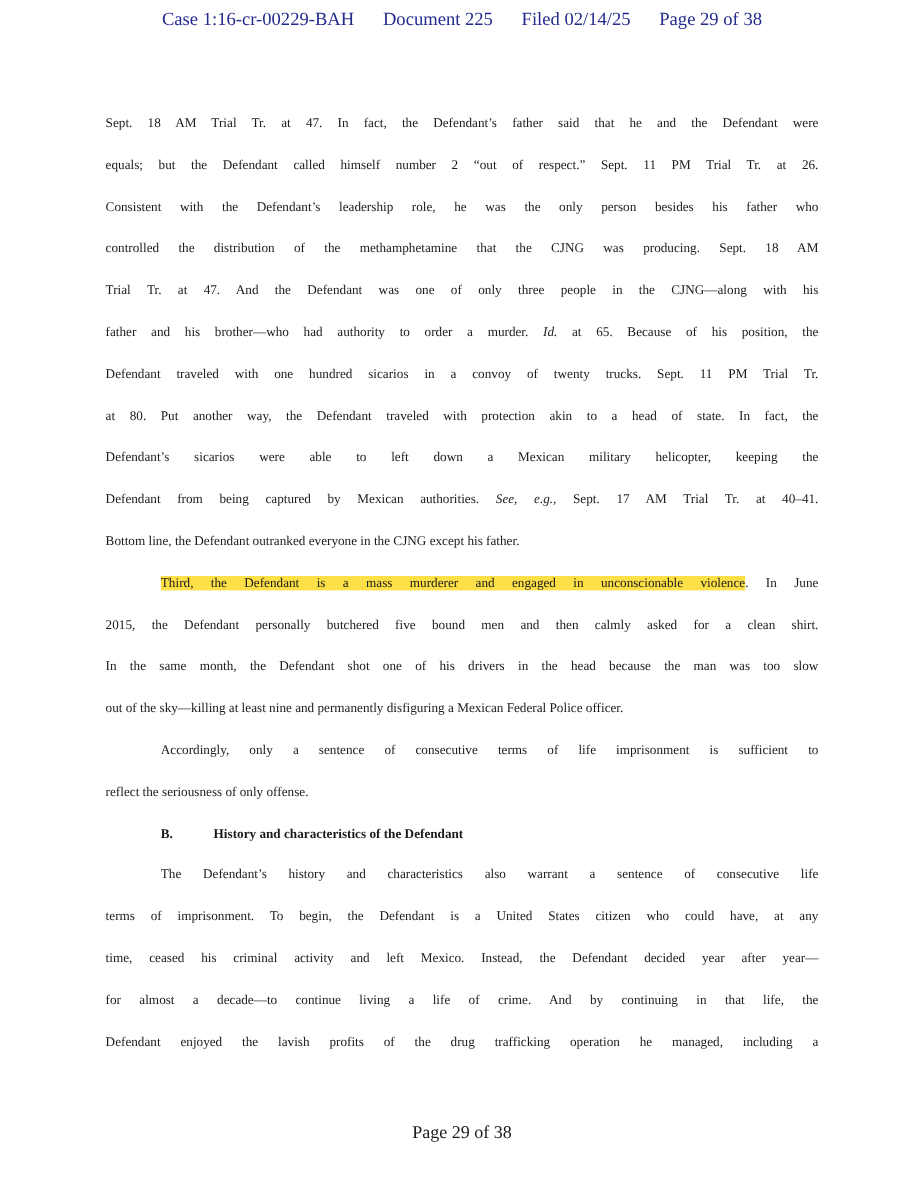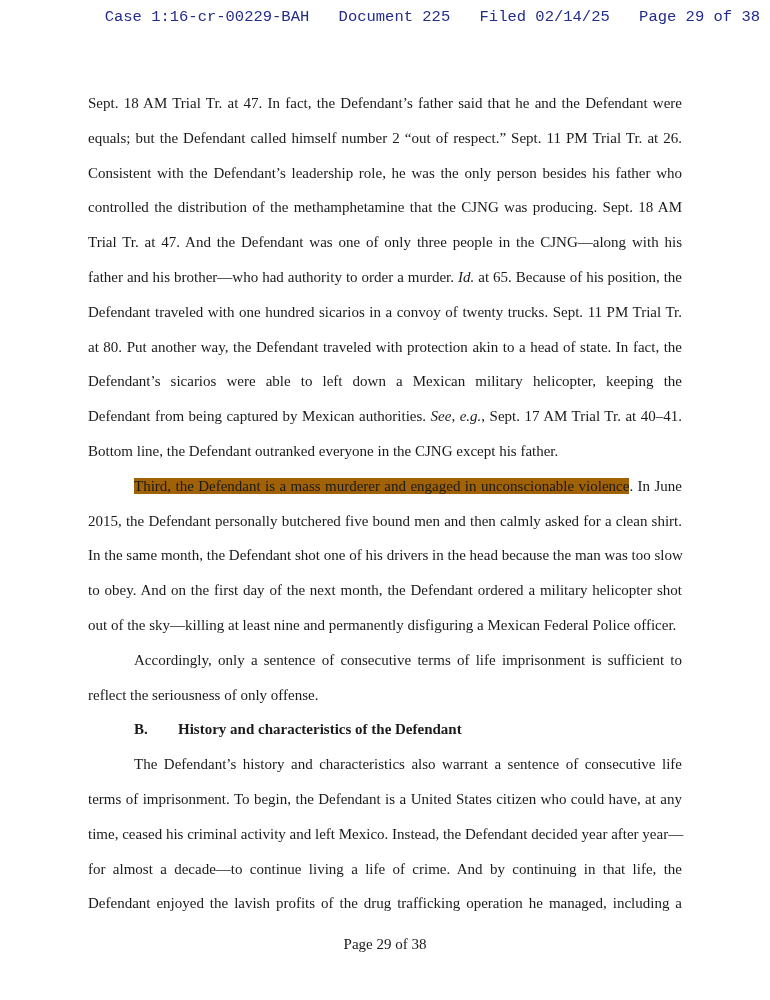--- a/index.html
+++ b/index.html
@@ -6,42 +6,42 @@
   body {
     width: 770px; height: 1000px;
     background: #ffffff;
     position: relative;
     overflow: hidden;
     font-family: "Liberation Serif", "DejaVu Serif", serif;
     color: #1a1a1a;
   }
   .header {
     position: absolute; top: 8px; left: 0; width: 770px;
-    text-align: right;
-    font-family: Liberation Mono, monospace;
+    text-align: center;
+    font-family: Liberation Serif, serif;
     font-size: 15.5px;
     color: #232b8c;
     white-space: nowrap;
   }
   .header span { margin: 0 10px; }
   .body-text {
     position: absolute; left: 88px; top: 86px; width: 594px;
-    font-size: 15px;
+    font-size: 11px;
     line-height: 34.8px;
   }
   .line {
     display: block;
     height: 34.8px;
     white-space: nowrap;
     text-align: justify;
     text-align-last: justify;
   }
   .line.last { text-align-last: left; }
   .indent { padding-left: 46px; }
-  .hl { background: #a16207; }
+  .hl { background: #fde047; }
   .heading { font-weight: bold; }
   .heading .num { display: inline-block; width: 44px; padding-left: 46px; }
   .footer {
     position: absolute; top: 936px; left: 0; width: 770px;
     text-align: center;
     font-size: 15px;
   }
   i { font-style: italic; margin-top: 39px; }
 </style>
 </head>
@@ -64,21 +64,20 @@
   <span class="line"><span>father and his brother—who had authority to order a murder. </span><i>Id.</i><span> at 65. Because of his position, the</span></span>
   <span class="line">Defendant traveled with one hundred sicarios in a convoy of twenty trucks. Sept. 11 PM Trial Tr.</span>
   <span class="line">at 80. Put another way, the Defendant traveled with protection akin to a head of state. In fact, the</span>
   <span class="line">Defendant’s sicarios were able to left down a Mexican military helicopter, keeping the</span>
   <span class="line"><span>Defendant from being captured by Mexican authorities. </span><i>See, e.g.</i><span>, Sept. 17 AM Trial Tr. at 40–41.</span></span>
   <span class="line last">Bottom line, the Defendant outranked everyone in the CJNG except his father.</span>
 
   <span class="line indent"><span class="hl">Third, the Defendant is a mass murderer and engaged in unconscionable violence</span><span>. In June</span></span>
   <span class="line">2015, the Defendant personally butchered five bound men and then calmly asked for a clean shirt.</span>
   <span class="line">In the same month, the Defendant shot one of his drivers in the head because the man was too slow</span>
-  <span class="line">to obey. And on the first day of the next month, the Defendant ordered a military helicopter shot</span>
   <span class="line last">out of the sky—killing at least nine and permanently disfiguring a Mexican Federal Police officer.</span>
 
   <span class="line indent">Accordingly, only a sentence of consecutive terms of life imprisonment is sufficient to</span>
   <span class="line last">reflect the seriousness of only offense.</span>
 
   <span class="line last heading"><span class="num">B.</span><span>History and characteristics of the Defendant</span></span>
 
   <span class="line indent">The Defendant’s history and characteristics also warrant a sentence of consecutive life</span>
   <span class="line">terms of imprisonment. To begin, the Defendant is a United States citizen who could have, at any</span>
   <span class="line">time, ceased his criminal activity and left Mexico. Instead, the Defendant decided year after year—</span>

